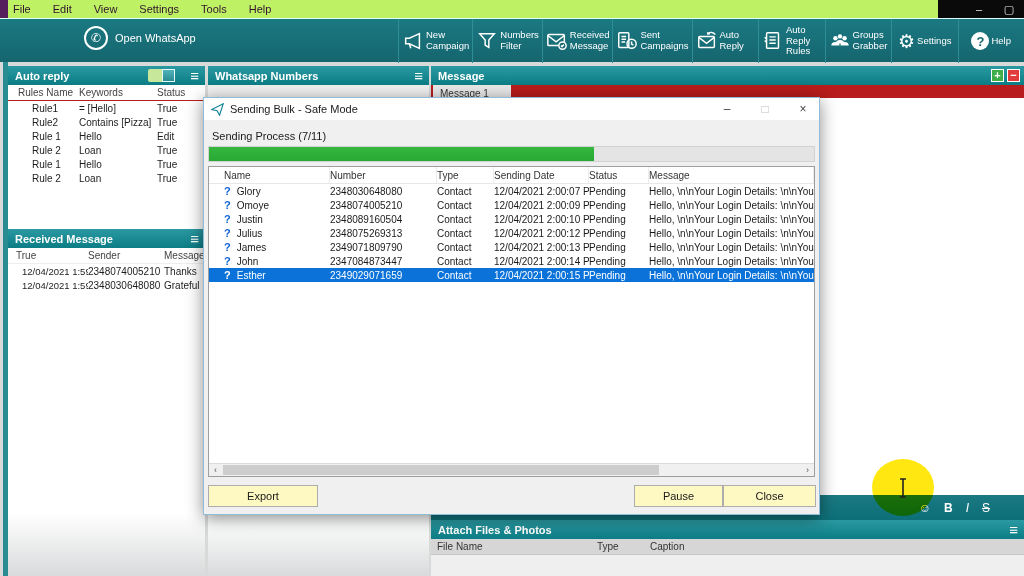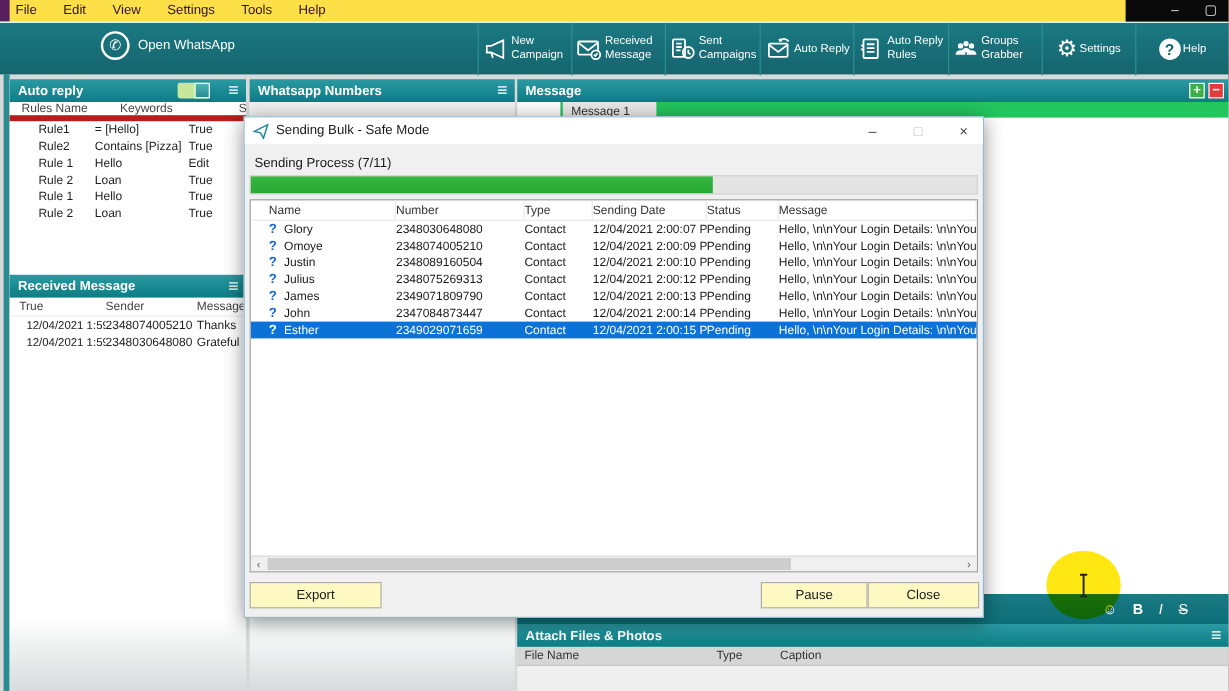--- a/index.html
+++ b/index.html
@@ -1,21 +1,21 @@
 <!DOCTYPE html>
 <html><head>
 <meta charset="utf-8">
 <style>
   * { margin:0; padding:0; box-sizing:border-box; }
   html,body { width:1024px; height:576px; overflow:hidden; }
   body { font-family:"Liberation Sans","DejaVu Sans",sans-serif; background:#000; }
   #screen { position:relative; width:1024px; height:576px; background:#d8dada; overflow:hidden; }
 
   
-  .menubar { position:absolute; left:0; top:0; width:1024px; height:18px; background:#fde047; display:flex; align-items:center; padding-left:13px; z-index:3; }
+  .menubar { position:absolute; left:0; top:0; width:1024px; height:18px; background:#bef264; display:flex; align-items:center; padding-left:13px; z-index:3; }
   .menubar .corner { position:absolute; left:0; top:0; width:8px; height:18px; background:#571e5e; }
   .menubar .mitem { font-size:11px; color:#30122e; padding-right:22px; cursor:default; }
   .winctrls { position:absolute; right:0; top:0; width:86px; height:18px; background:#0a0a0a; z-index:4; display:flex; align-items:center; justify-content:flex-end; }
   .winctrls span { width:30px; text-align:center; color:#e8e8e8; font-size:11px; line-height:18px; }
 
   
   .toolbar { position:absolute; left:0; top:18px; width:1024px; height:44px; background:linear-gradient(#1b7982,#15656e); border-top:1px solid #dff; z-index:3; }
   .open-wa { position:absolute; left:84px; top:7px; display:flex; align-items:center; gap:7px; color:#fff; font-size:11px; cursor:pointer; }
   .wa-circle { width:24px; height:24px; border:2px solid #fff; border-radius:50%; display:flex; align-items:center; justify-content:center; font-size:12px; color:#fff; }
   .tbgroup { position:absolute; left:398px; top:0; right:0; height:44px; display:flex; }
@@ -28,36 +28,36 @@
   
   .panel { position:absolute; background:#fff; }
   .phead { height:19px; background:linear-gradient(#2b99a1,#0c7d85); color:#fff; font-size:11px; font-weight:bold; display:flex; align-items:center; padding:0 7px; position:relative; }
   .phead .hamb { position:absolute; right:6px; top:0; line-height:19px; font-size:15px; font-weight:bold; color:#fff; cursor:pointer; }
   .toggle { position:absolute; right:30px; top:3px; width:27px; height:13px; background:#c7e89b; border-radius:2px; cursor:pointer; }
   .toggle .knob { position:absolute; right:0; top:0; width:13px; height:13px; background:linear-gradient(#4fb3ba,#2a8c93); border:1px solid #e8f8f8; }
 
   .panel-autoreply { left:8px; top:66px; width:197px; height:163px; }
   .panel-received  { left:8px; top:229px; width:197px; height:347px; background:linear-gradient(#fff 82%, #d9dadb); }
   .grid3a { display:grid; grid-template-columns:71px 78px 1fr; font-size:10px; color:#1d1d1d; align-items:center; }
-  .grid3a.hdr { color:#444; height:16px; border-bottom:5px solid #b91c1c;gap:21px; }
+  .grid3a.hdr { color:#444; height:16px; border-bottom:1px solid #b91c1c; }
   .grid3a { height:14px; }
   .grid3a > span { overflow:hidden; white-space:nowrap; }
   .grid3a > span:first-child { padding-left:10px; }
   .grid3a.row > span:first-child { padding-left:24px; }
   .grid3r { display:grid; grid-template-columns:80px 76px 1fr; font-size:10px; color:#1d1d1d; align-items:center; height:14px; }
   .grid3r.hdr { color:#444; height:16px; border-bottom:1px solid #eee; }
   .grid3r > span { overflow:hidden; white-space:nowrap; }
   .grid3r > span:first-child { padding-left:8px; }
   .grid3r.row > span:first-child { padding-left:14px; font-size:9.5px; }
 
   .panel-numbers { left:208px; top:66px; width:221px; height:510px; background:linear-gradient(#fafbfb 90%, #d9dadb); }
   .numbers-subhdr { height:13px; background:#f1f1f1; border-bottom:1px solid #e0e0e0; }
 
   .panel-message { left:431px; top:66px; width:593px; height:454px; background:#fff; }
-  .msg-strip { height:13px; background:#22c55e; position:relative;margin-left:36px; }
+  .msg-strip { height:13px; background:#b91c1c; position:relative; }
   .msg-tab { position:absolute; left:2px; top:0; width:78px; height:13px; background:#e9e9e9; color:#333; font-size:10px; line-height:17px; padding-left:7px; overflow:hidden; }
   .pm-btn { width:13px; height:13px; border:1px solid #fff; color:#fff; font-size:11px; line-height:10px; text-align:center; font-weight:bold; cursor:pointer; }
   .pm-plus  { position:absolute; right:20px; top:3px; background:#3fae49; }
   .pm-minus { position:absolute; right:4px;  top:3px; background:#e23b3b; }
 
   .fmtbar { position:absolute; left:431px; top:495px; width:593px; height:25px; background:linear-gradient(#1b7982,#0c6f78); display:flex; align-items:center; justify-content:flex-end; gap:13px; padding-right:34px; z-index:2; }
   .fmtbar span { color:#fff; font-size:12px; cursor:pointer; }
   .fmt-b { font-weight:bold; } .fmt-i { font-style:italic; } .fmt-s { text-decoration:line-through; }
 
   .panel-attach { position:absolute; left:431px; top:520px; width:593px; height:69px; background:#efefef; z-index:2; }
@@ -125,20 +125,26 @@
     <div class="tbgroup">
       <div class="tbtn">
         <svg width="22" height="22" viewBox="0 0 24 24" fill="none" stroke="#fff" stroke-width="1.6">
             <path d="M19 4 L8 9 H4 v6 h4 l11 5 Z"></path>
             <path d="M8 15 l1.5 5"></path>
           </svg>
         <span class="tlabel">New Campaign</span>
       </div>
       <div class="tbtn">
         <svg width="22" height="22" viewBox="0 0 24 24" fill="none" stroke="#fff" stroke-width="1.6">
+            <path d="M4 4 h16 l-6 7 v8 l-4 -2.5 v-5.5 Z"></path>
+          </svg>
+        <span class="tlabel">Numbers Filter</span>
+      </div>
+      <div class="tbtn">
+        <svg width="22" height="22" viewBox="0 0 24 24" fill="none" stroke="#fff" stroke-width="1.6">
             <rect x="2" y="5" width="18" height="12" rx="1"></rect>
             <path d="M2 6 l9 7 9-7"></path>
             <circle cx="18" cy="17" r="4" fill="#15656e"></circle>
             <path d="M16.3 17 l1.2 1.2 2-2.4"></path>
           </svg>
         <span class="tlabel">Received Message</span>
       </div>
       <div class="tbtn">
         <svg width="22" height="22" viewBox="0 0 24 24" fill="none" stroke="#fff" stroke-width="1.6">
             <rect x="3" y="3" width="11" height="16" rx="1"></rect>

